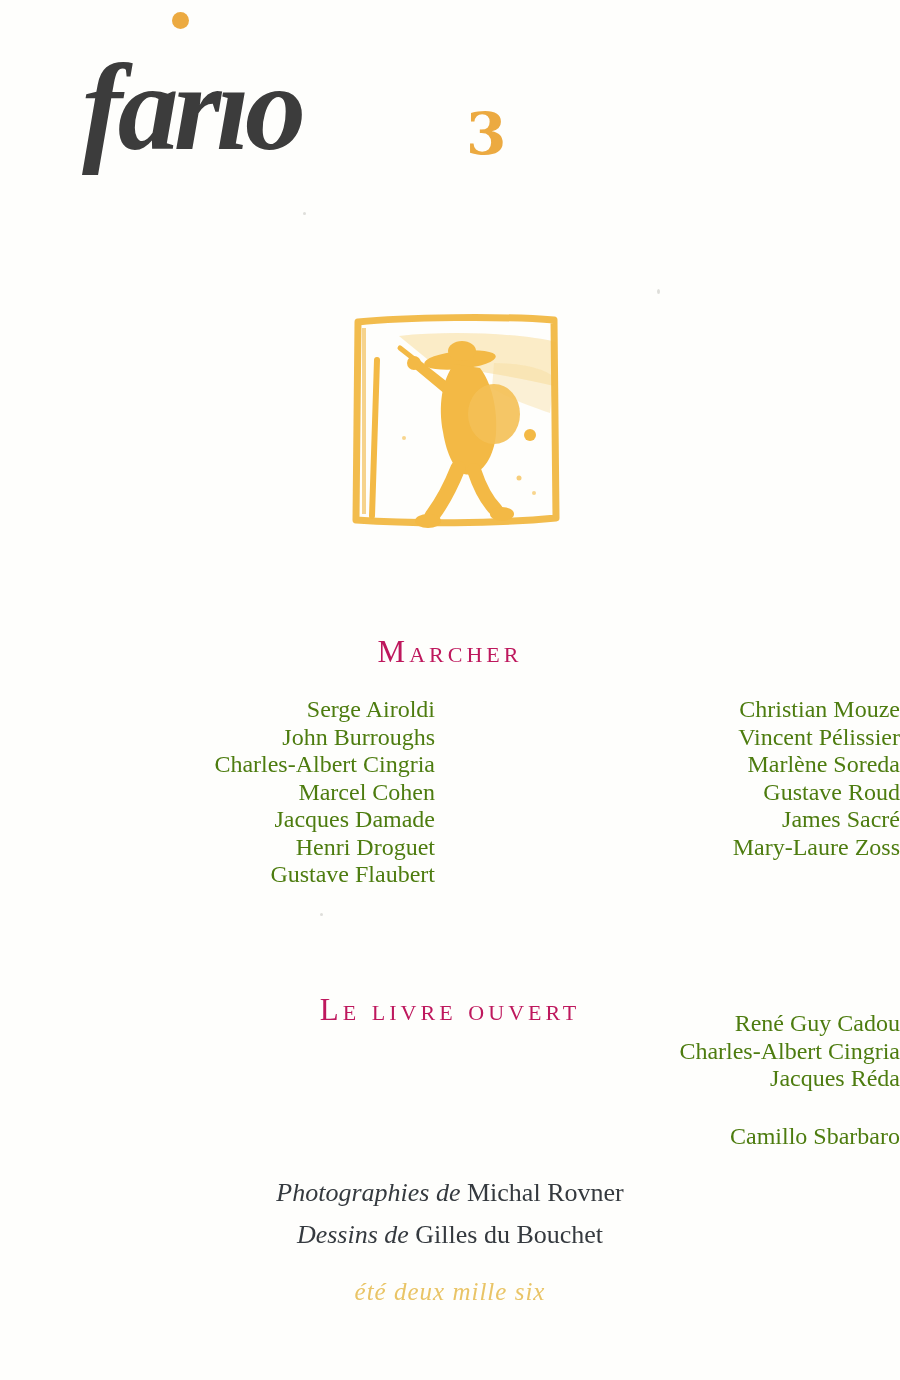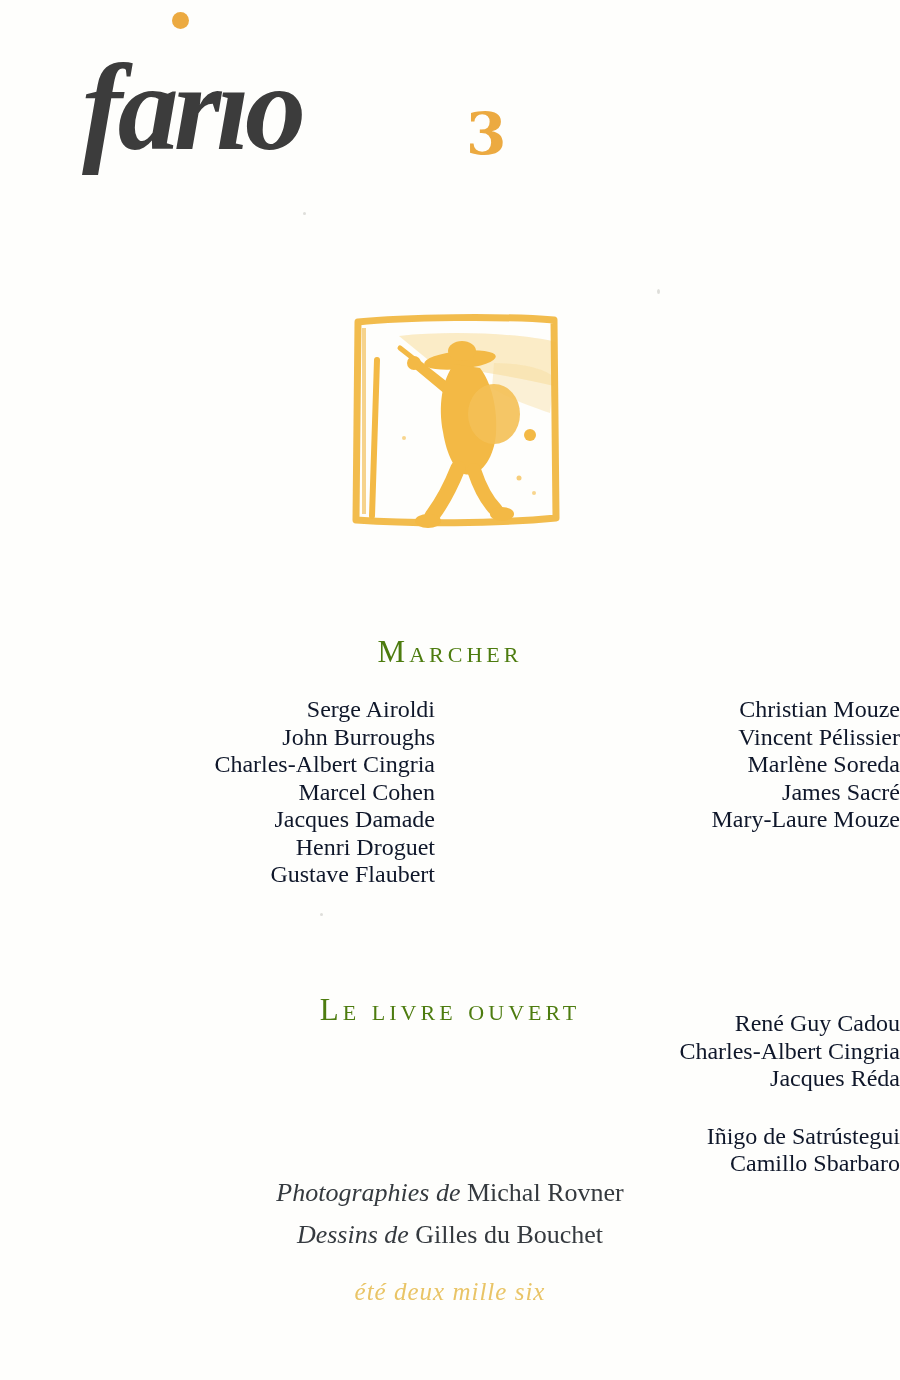--- a/index.html
+++ b/index.html
@@ -59,37 +59,37 @@
 
   
   .section-heading {
     position: absolute;
     left: 0;
     width: 100%;
     text-align: center;
     font-variant: small-caps;
     font-size: 31px;
     letter-spacing: 4px;
-    color: #4d7c0f;
+    color: #be185d;
     font-weight: normal;
   }
   .heading-marcher { top: 634px; }
   .heading-livre   { top: 948px; margin-top: 44px; }
 
   
   .name-list {
     position: absolute;
     left: 0;
     width: 100%;
     display: flex;
     gap: 30px;
   }
   .list-marcher { top: 696px; }
   .list-livre   { top: 1010px; flex-direction: column; }
-  .name-col { flex: 1 1 0; font-size: 24px; line-height: 27.5px; color: #0f172a; }
+  .name-col { flex: 1 1 0; font-size: 24px; line-height: 27.5px; color: #4d7c0f; }
   .name-col.left  { text-align: right; }
   .name-col.right { text-align: right; }
 
   
   .credits {
     position: absolute;
     top: 1172px;
     left: 0;
     width: 100%;
     text-align: center;
@@ -172,35 +172,35 @@
       <div>Charles-Albert Cingria</div>
       <div>Marcel Cohen</div>
       <div>Jacques Damade</div>
       <div>Henri Droguet</div>
       <div>Gustave Flaubert</div>
     </div>
     <div class="name-col right">
       <div>Christian Mouze</div>
       <div>Vincent Pélissier</div>
       <div>Marlène Soreda</div>
+      <div>Gustave Roud</div>
       <div>James Sacré</div>
-      <div>Mary-Laure Mouze</div>
+      <div>Mary-Laure Zoss</div>
     </div>
   </div>
 
   <div class="section-heading heading-livre">Le livre ouvert</div>
 
   <div class="name-list list-livre">
     <div class="name-col left">
       <div>René Guy Cadou</div>
       <div>Charles-Albert Cingria</div>
       <div>Jacques Réda</div>
     </div>
     <div class="name-col right">
-      <div>Iñigo de Satrústegui</div>
       <div>Camillo Sbarbaro</div>
     </div>
   </div>
 
   <div class="credits">
     <div class="credit-line">
       <span class="credit-prefix">Photographies de</span>
       <span class="credit-name">Michal Rovner</span>
     </div>
     <div class="credit-line">

